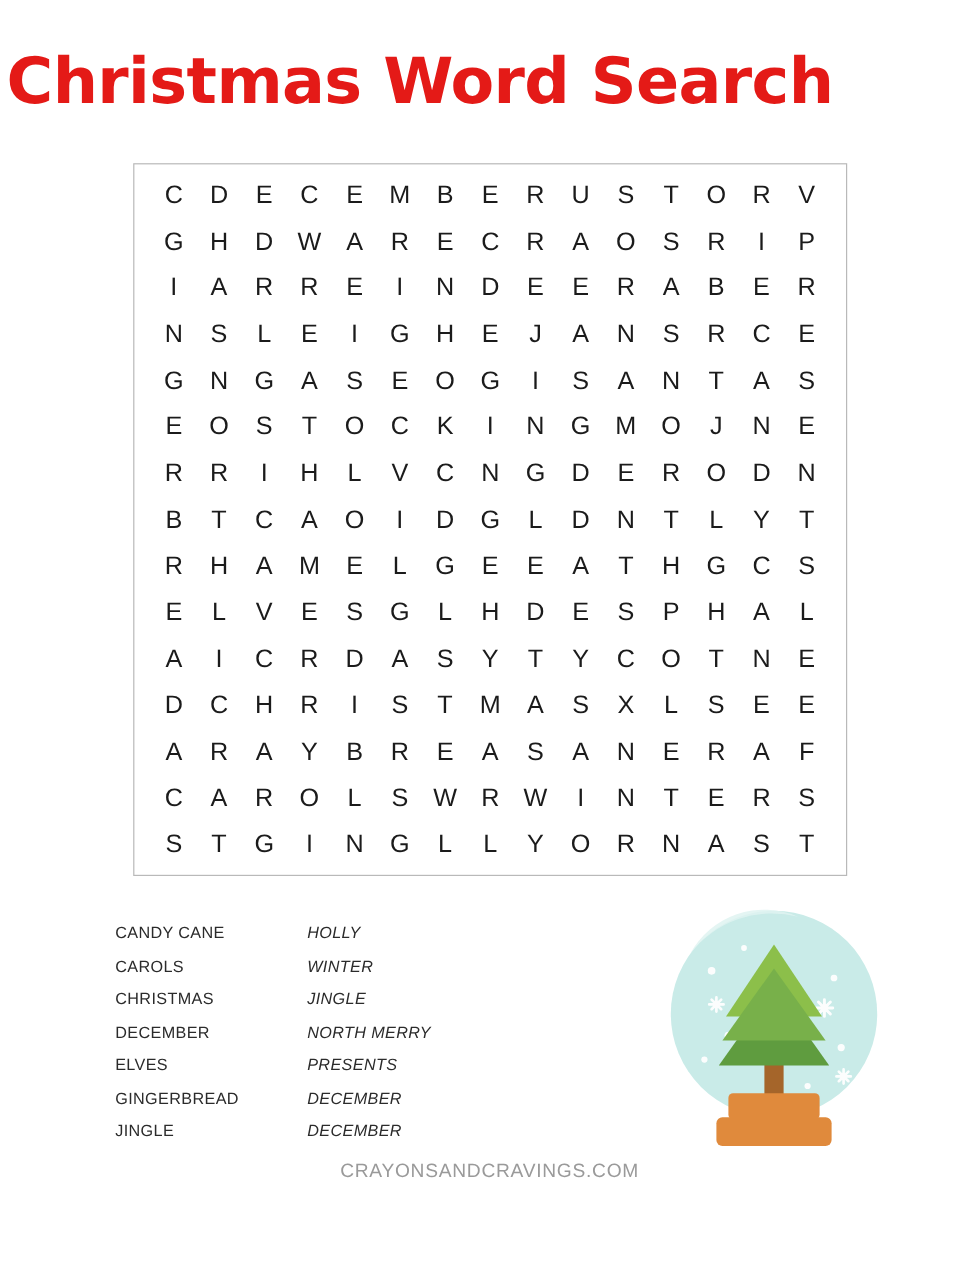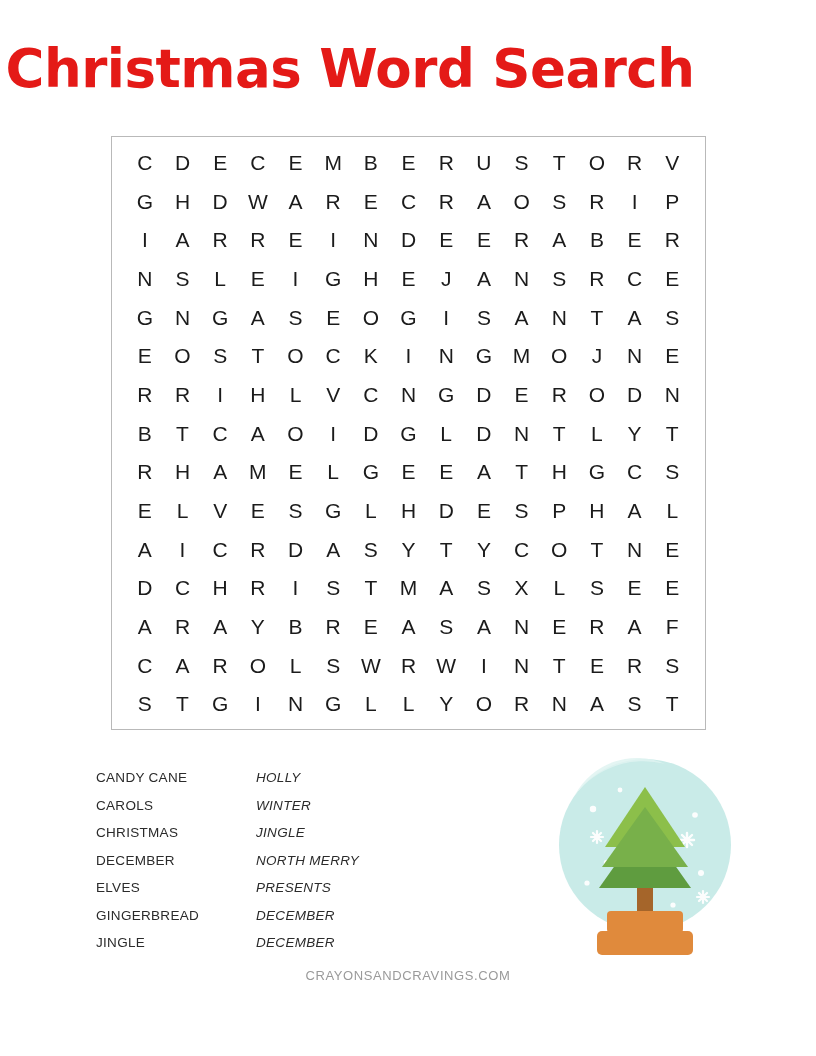--- a/index.html
+++ b/index.html
@@ -85,21 +85,21 @@
     letter-spacing: 0.3px;
     margin-bottom: 12.5px;
     white-space: nowrap;
   }
   .footer {
     position: absolute;
     top: 968px;
     left: 0;
     width: 816px;
     text-align: center;
-    font-size: 13px;
+    font-size: 16px;
     color: #9a9a9a;
     letter-spacing: 0.6px;
   }
   .snowglobe {
     position: absolute;
     left: 545px;
     top: 755px;
     width: 200px;
     height: 215px;
   }

